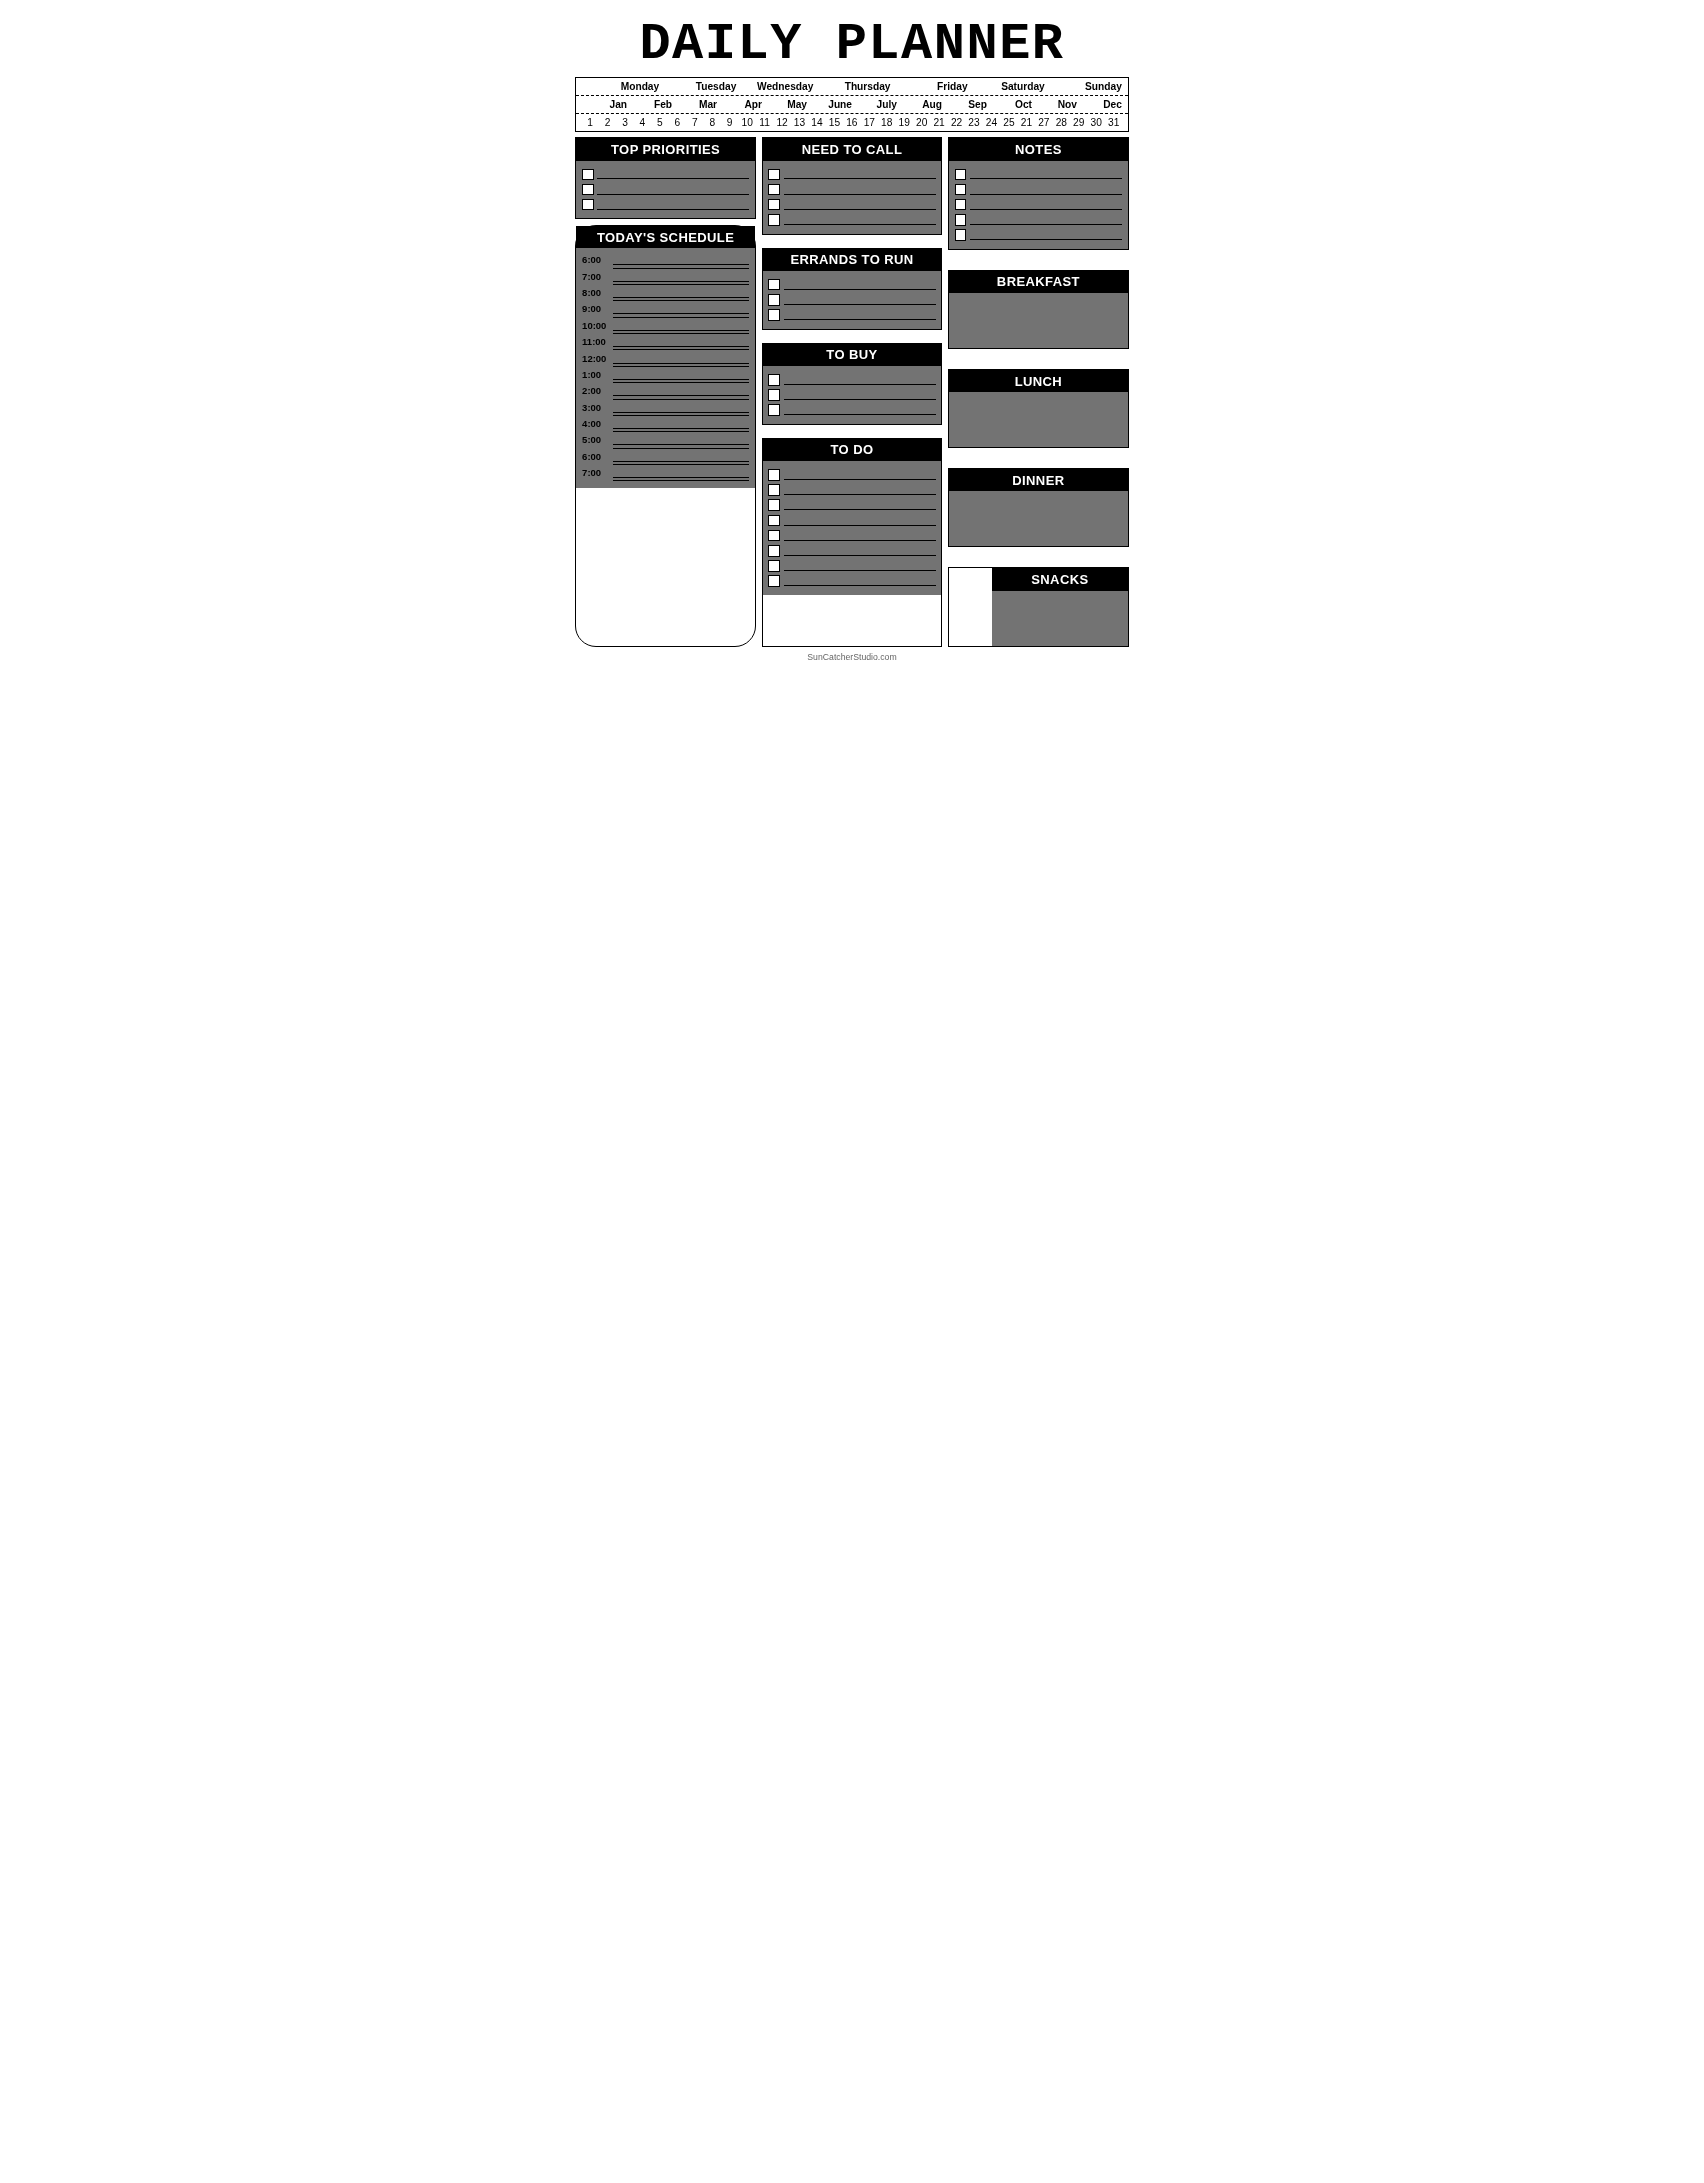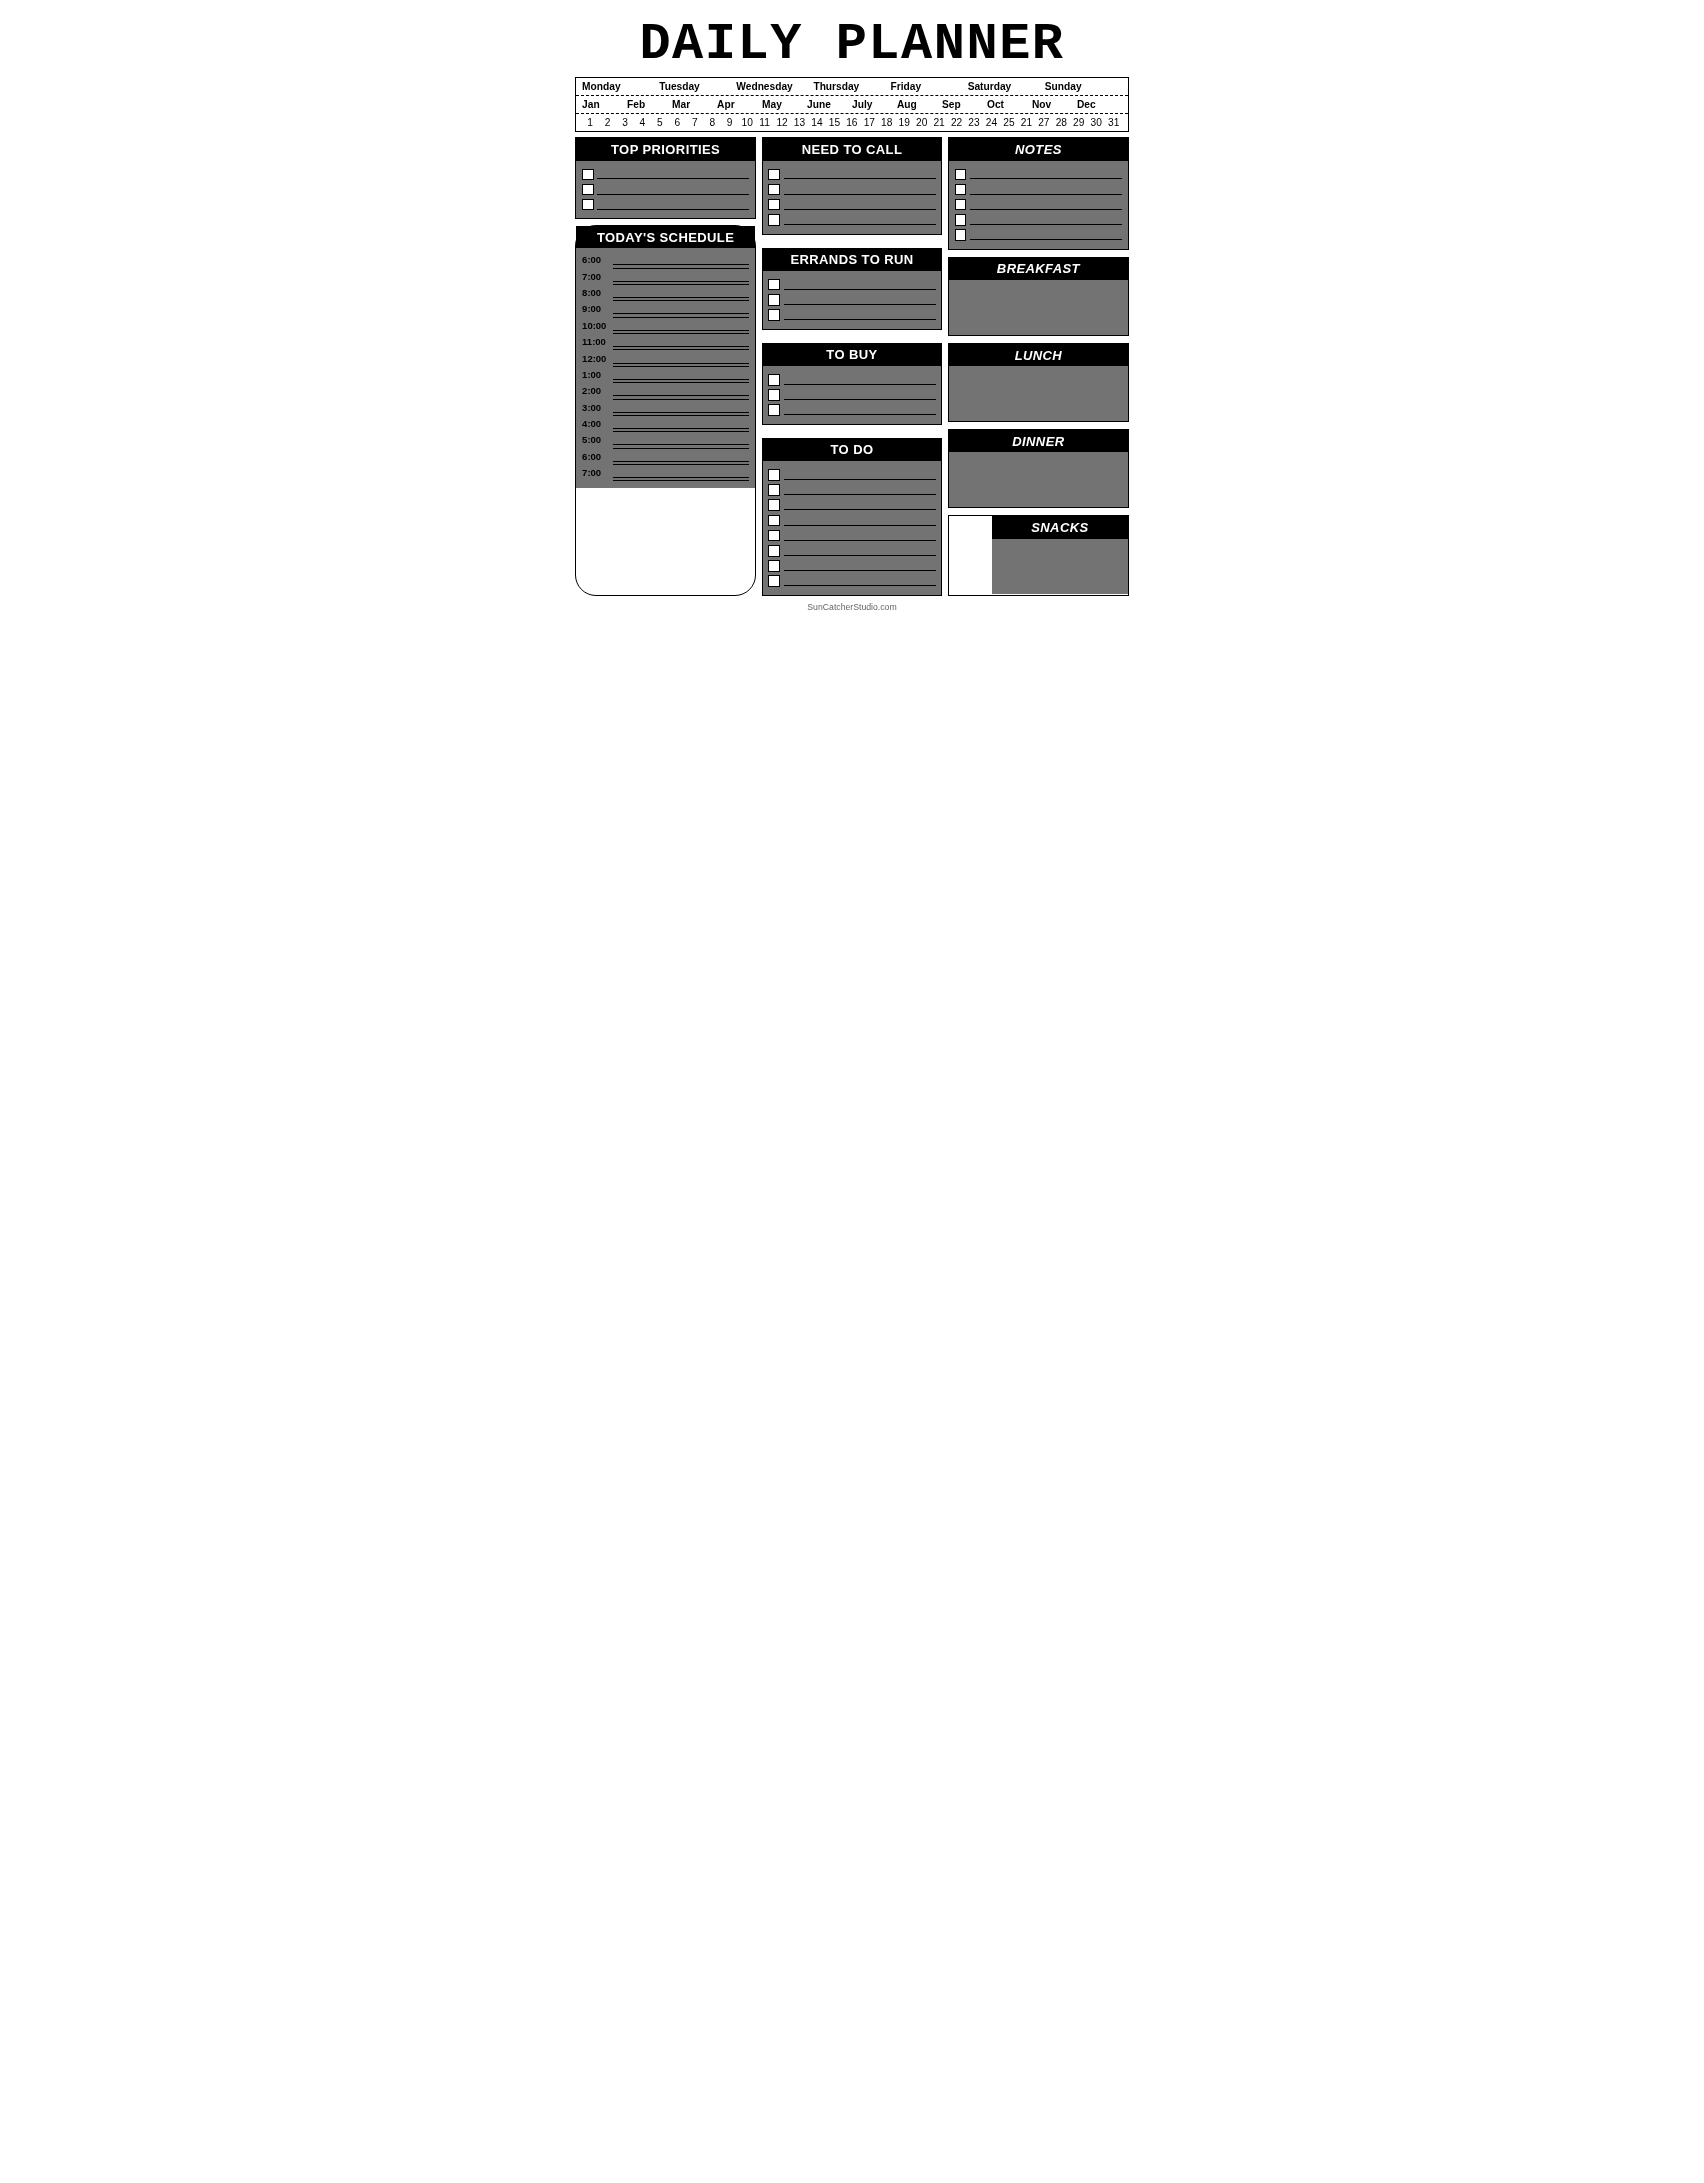--- a/index.html
+++ b/index.html
@@ -35,21 +35,21 @@
       font-weight: normal;
       flex-wrap: wrap;
       gap: 1.5px;
     }
     .numbers-row span {
       min-width: 13px;
       text-align: center;
     }
     .days-row span, .months-row span {
       flex: 1;
-      text-align: left;
+      text-align: right;
     }
     .section-box {
       border: 1.8px solid #000;
     }
     .section-header {
       background: #000;
       color: #fff;
       font-weight: 900;
       font-size: 13px;
       text-align: center;
@@ -363,21 +363,21 @@
           <div class="check-line"></div>
         </div>
         <div class="checkbox-row">
           <div class="checkbox"></div>
           <div class="check-line"></div>
         </div>
       </div>
     </div>
   </div>
 
-  <div style="display: flex; flex-direction: column; gap: 7px; font-style: italic;">
+  <div style="display: flex; flex-direction: column; gap: 20px;">
 
     <div class="section-box">
       <div class="section-header">NOTES</div>
       <div class="section-content notes-box">
         <div class="checkbox-row">
           <div class="checkbox"></div>
           <div class="check-line"></div>
         </div>
         <div class="checkbox-row">
           <div class="checkbox"></div>

